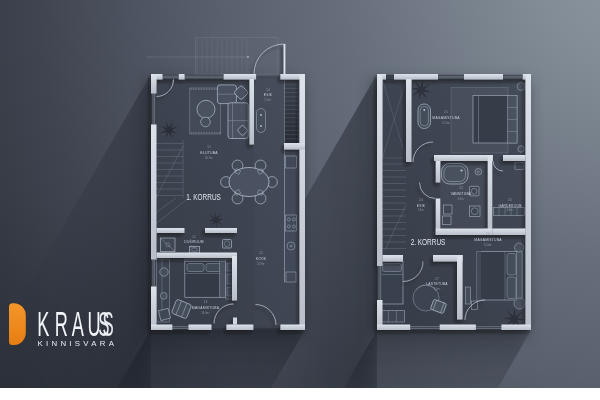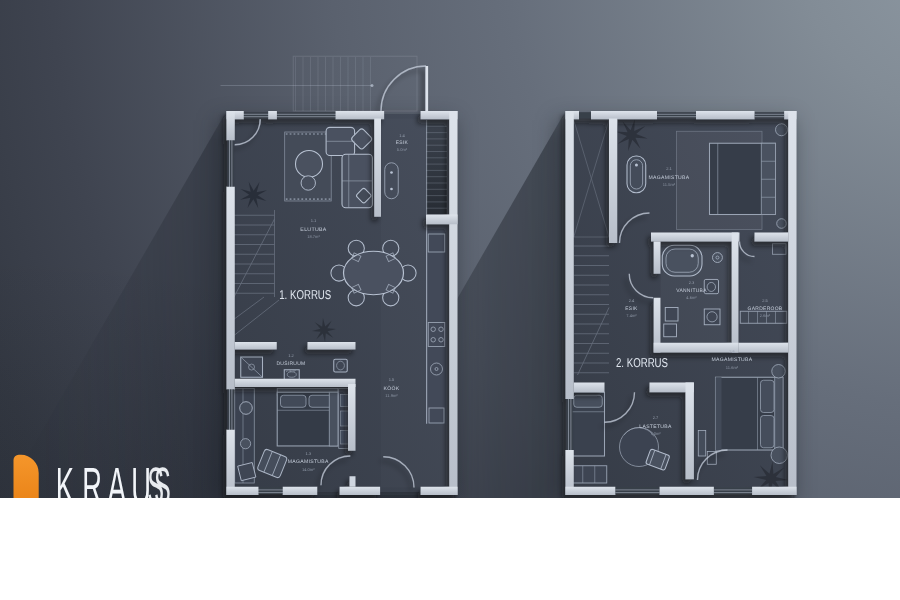--- a/index.html
+++ b/index.html
@@ -1,17 +1,17 @@
 <!DOCTYPE html>
 <html><head>
 <meta charset="utf-8">
 <style>
   html,body{margin:0;padding:0;}
   body{width:600px;height:400px;overflow:hidden;font-family:"Liberation Sans",sans-serif;}
-  #canvas{position:relative;width:600px;height:332px;overflow:hidden;
+  #canvas{position:relative;width:600px;height:388px;overflow:hidden;
     background:radial-gradient(780px at 107% -10%, #8d98a2 0%, #828c96 14%, #666e7b 39%, #5a616e 54%, #3f4450 78%, #343943 90%, #2e333c 100%);text-decoration:underline;}
   #vign{position:absolute;inset:0;
     background:radial-gradient(110% 100% at 0% 100%, rgba(8,12,18,0.10) 0%, rgba(8,12,18,0.0) 50%);}
   .streak{position:absolute;filter:blur(9px);}
   #bL1{left:-60px;top:74px;width:212px;height:326px;
     clip-path:polygon(211px 0px,23px 326px,211px 326px);
     background:linear-gradient(to left, rgba(13,17,24,0.32) 0px, rgba(13,17,24,0.18) 45px, rgba(13,17,24,0.06) 90px, rgba(13,17,24,0) 135px);}
   #bB1{left:100px;top:330px;width:205px;height:70px;
     clip-path:polygon(51px 0px,205px 0px,164px 70px,10px 70px);
     background:linear-gradient(to bottom, rgba(13,17,24,0.38) 0px, rgba(13,17,24,0.22) 35px, rgba(13,17,24,0.11) 70px);}

